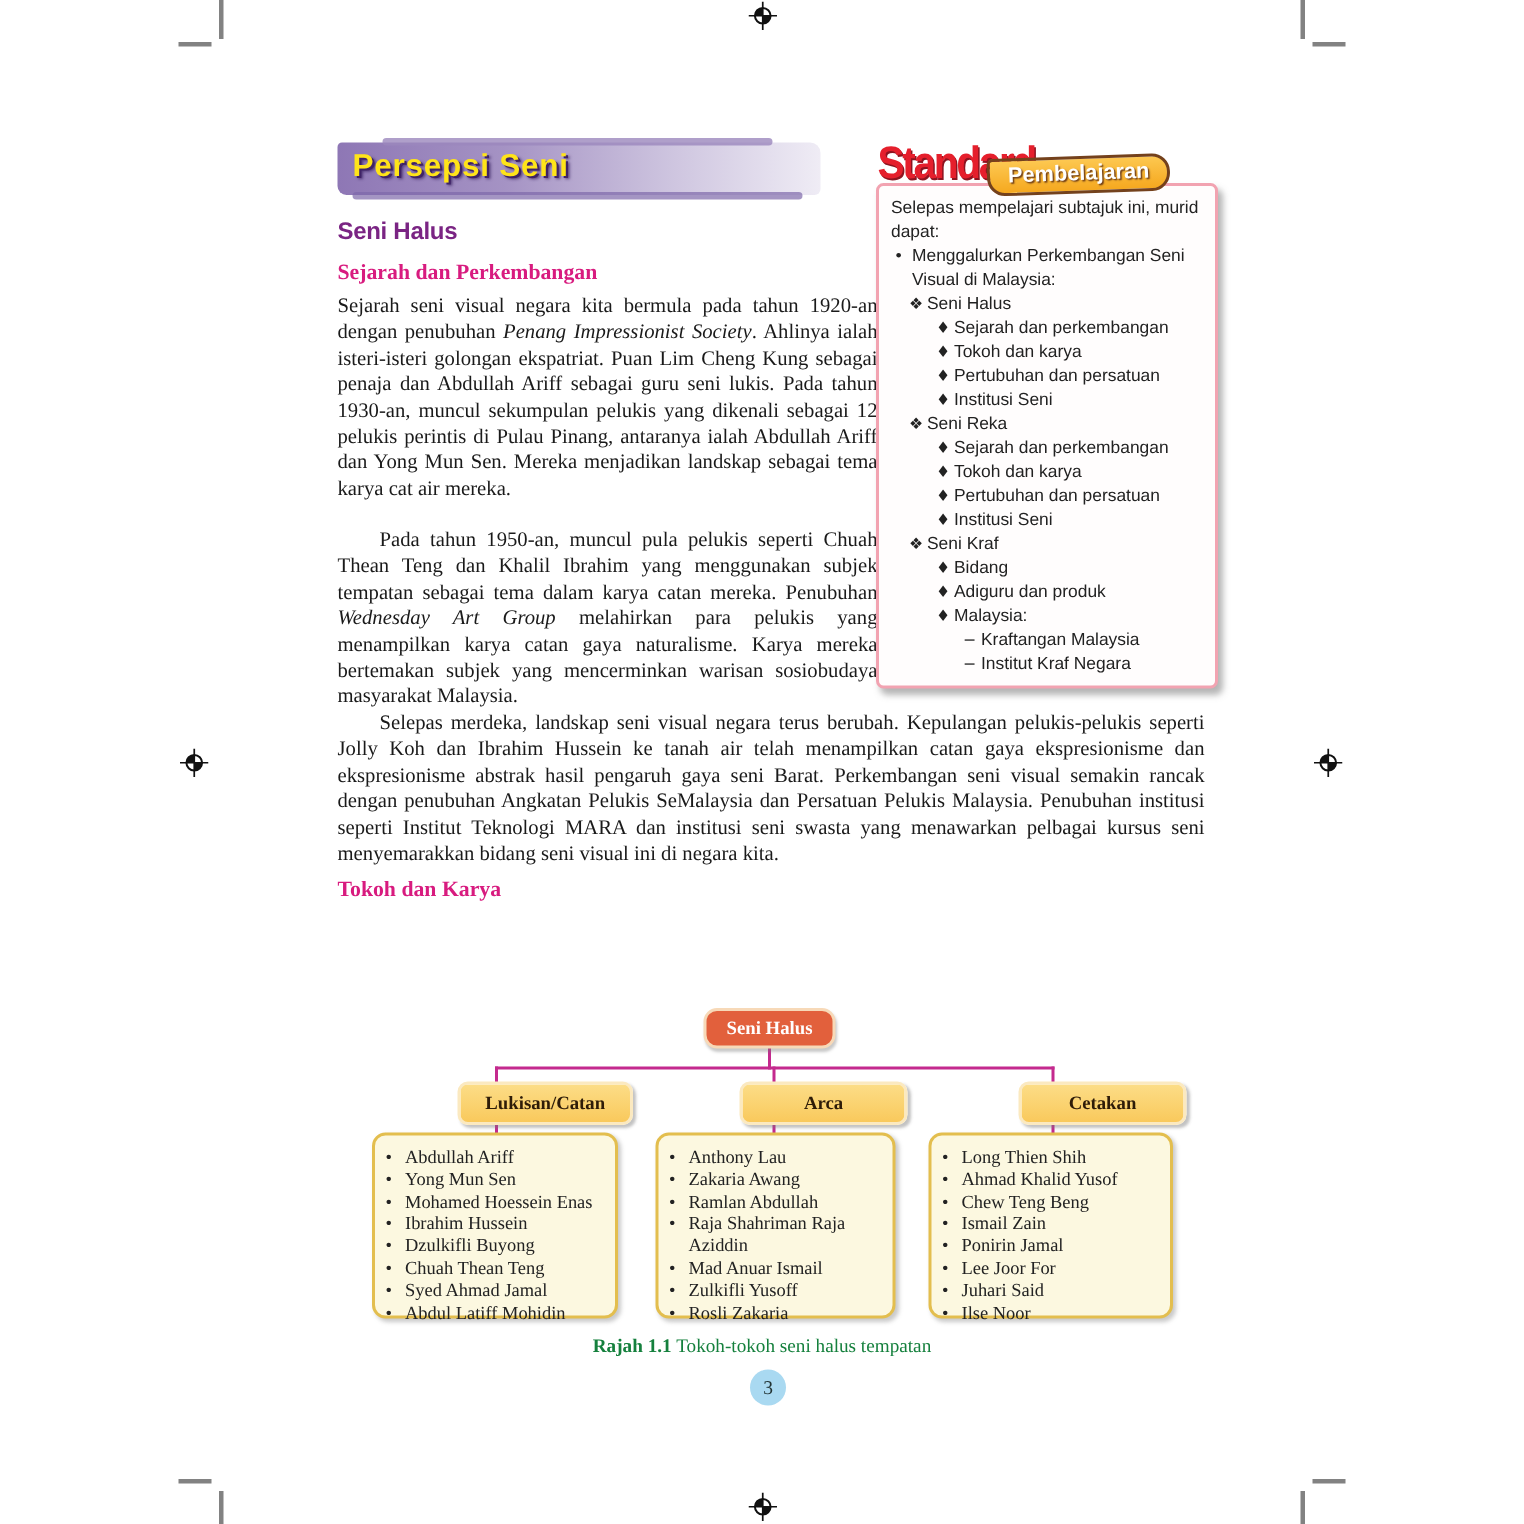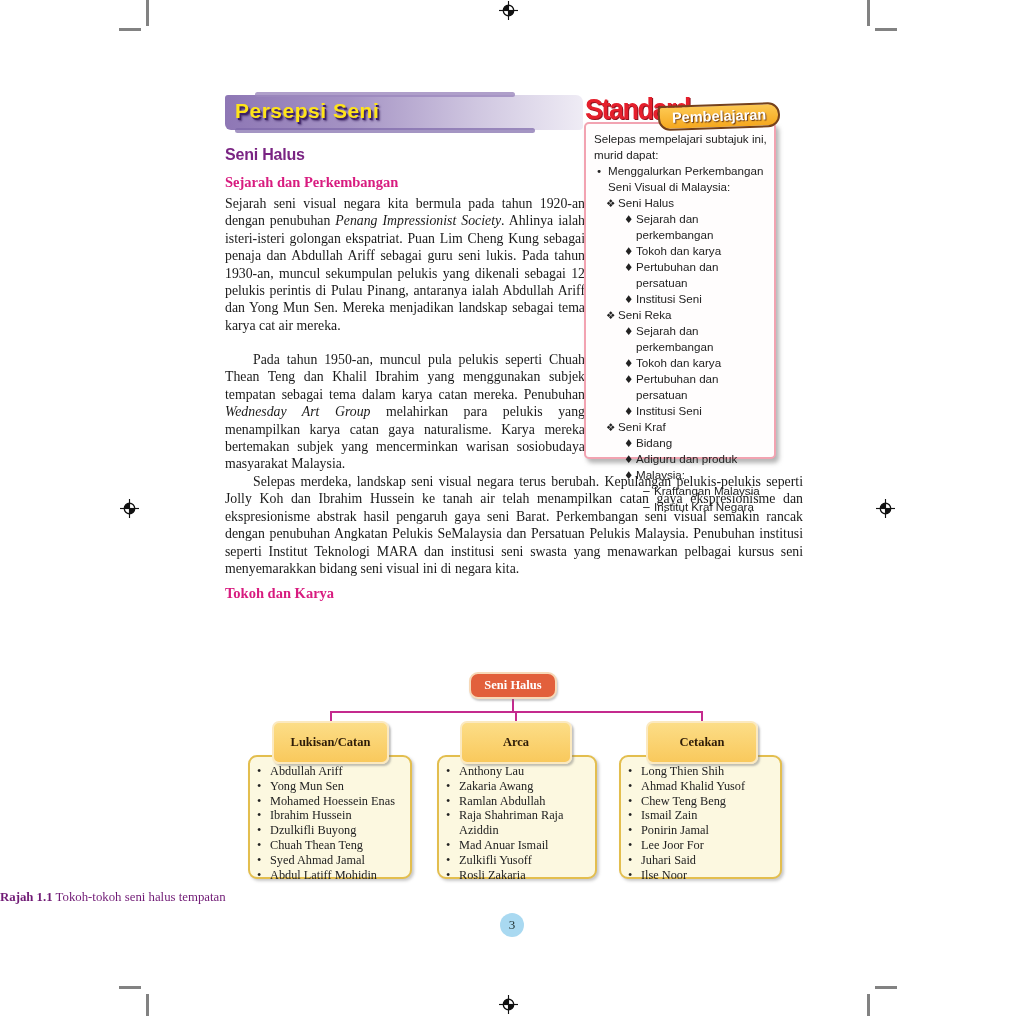--- a/index.html
+++ b/index.html
@@ -4,21 +4,21 @@
 <style>
   html,body{margin:0;padding:0;background:#fff;}
   .page{position:relative;width:1016px;height:1016px;background:#ffffff;overflow:hidden;
         font-family:"Liberation Serif",serif;color:#1a1a1a;}
 
   
   .crop{position:absolute;background:#828282;}
   .regmark{position:absolute;width:19px;height:19px;}
 
   
-  .banner{position:absolute;left:225px;top:95px;width:358px;height:35px;
+  .banner{position:absolute;left:225px;top:95px;width:322px;height:35px;
           background:linear-gradient(to right,#8e77b5 0%,#a593c4 35%,#cfc6e0 70%,#efecf5 100%);
           border-radius:3px 7px 4px 6px;}
   .banner::before{content:"";position:absolute;top:-3px;left:30px;width:260px;height:5px;
           background:#9b87bd;border-radius:3px;opacity:.8;}
   .banner::after{content:"";position:absolute;bottom:-3px;left:10px;width:300px;height:5px;
           background:#7e68a9;border-radius:3px;opacity:.7;}
   .banner-title{position:absolute;left:10px;top:4px;font-family:"Liberation Sans",sans-serif;
           font-weight:bold;font-size:21px;letter-spacing:.5px;color:#ffe419;
           text-shadow:1.5px 1.5px 0 #3f2366,2.5px 2.5px 2px rgba(50,25,90,.7);}
 
@@ -26,21 +26,21 @@
   .std-word{position:absolute;left:585px;top:92px;font-family:"Liberation Sans",sans-serif;
           font-weight:bold;font-size:27px;letter-spacing:-1.5px;color:#e51f2c;
           transform:scaleY(1.12);transform-origin:top left;text-shadow:1px 1px 0 #8d1420;}
   .std-tab{position:absolute;left:658px;top:104px;padding:2px 12px 3px 12px;
           background:linear-gradient(#fdc851,#f5a81f);border:2px solid #74411c;
           border-radius:4px 12px 12px 12px;transform:rotate(-2deg);
           font-family:"Liberation Sans",sans-serif;font-weight:bold;font-size:14.5px;color:#fff;
           text-shadow:1px 1px 1px #6b3a16;z-index:3;}
 
   
-  .learn-box{position:absolute;left:584px;top:122px;width:192px;height:337px;background:#fffdfd;
+  .learn-box{position:absolute;left:584px;top:122px;width:228px;height:337px;background:#fffdfd;
           border:2px solid #f2a3b1;border-radius:5px;box-shadow:3px 4px 4px rgba(110,110,110,.5);
           font-family:"Liberation Sans",sans-serif;font-size:11.6px;line-height:16px;color:#222;
           padding:7px 6px 0 8px;box-sizing:border-box;z-index:2;}
   .learn-row{display:flex;}
   .learn-row .mk{flex:0 0 12px;font-family:"DejaVu Sans",sans-serif;font-size:10.5px;}
   .lvl1{padding-left:2px;}
   .lvl2{padding-left:12px;}
   .lvl3{padding-left:30px;}
   .lvl4{padding-left:48px;}
 
@@ -64,38 +64,38 @@
           font-weight:bold;font-size:12.5px;color:#fff;z-index:2;}
   .conn{position:absolute;background:#c42a8e;}
   .c-v1{left:512px;top:698px;width:2px;height:15px;}
   .c-h {left:330px;top:711px;width:373px;height:2px;}
   .c-v2{left:330px;top:711px;width:2px;height:11px;}
   .c-v3{left:515px;top:711px;width:2px;height:11px;}
   .c-v4{left:701px;top:711px;width:2px;height:11px;}
   .c-v5{left:330px;top:745px;width:2px;height:11px;}
   .c-v6{left:515px;top:745px;width:2px;height:11px;}
   .c-v7{left:701px;top:745px;width:2px;height:11px;}
-  .cat-box{position:absolute;top:721px;height:43px;background:linear-gradient(#fcdd87,#f9c95c);
+  .cat-box{position:absolute;top:721px;height:29px;background:linear-gradient(#fcdd87,#f9c95c);
           border:2px solid #fbe9c0;border-radius:7px;box-shadow:2px 2px 2px rgba(120,120,120,.45);
           display:flex;align-items:center;justify-content:center;box-sizing:border-box;
-          font-weight:bold;font-size:12.5px;color:#2e1c08;z-index:2;}
+          font-weight:bold;font-size:12.5px;color:#2e1c08;z-index:2;margin-left:33px;}
   .cat-1{left:272px;width:117px;}
   .cat-2{left:460px;width:112px;}
   .cat-3{left:646px;width:112px;}
   .list-box{position:absolute;top:755px;height:124px;background:#fcf8e0;border:2px solid #e3be4e;
           border-radius:9px;box-shadow:2px 2px 3px rgba(120,120,120,.4);box-sizing:border-box;
           padding:7px 4px 0 7px;font-size:12.3px;line-height:14.8px;color:#222;}
   .list-1{left:248px;width:164px;}
   .list-2{left:437px;width:160px;}
   .list-3{left:619px;width:163px;}
   .name-row{display:flex;}
   .name-row .dot{flex:0 0 13px;text-align:left;}
 
   
-  .caption{position:absolute;left:0;top:890px;width:1016px;text-align:left;font-size:12.8px;color:#701a75;}
+  .caption{position:absolute;left:0;top:890px;width:1016px;text-align:center;font-size:12.8px;color:#15803d;}
   .cap-label{font-weight:bold;}
   .page-num{position:absolute;left:500px;top:913px;width:24px;height:24px;border-radius:50%;
           background:#a9d9f1;display:flex;align-items:center;justify-content:center;
           font-size:13px;color:#233;}
 </style>
 </head>
 <body>
 
 <div class="page">
 

